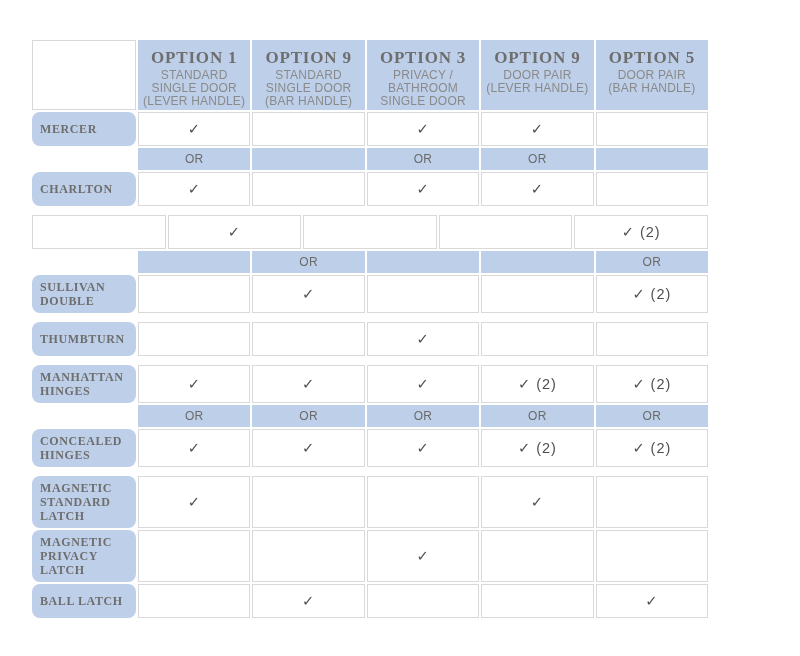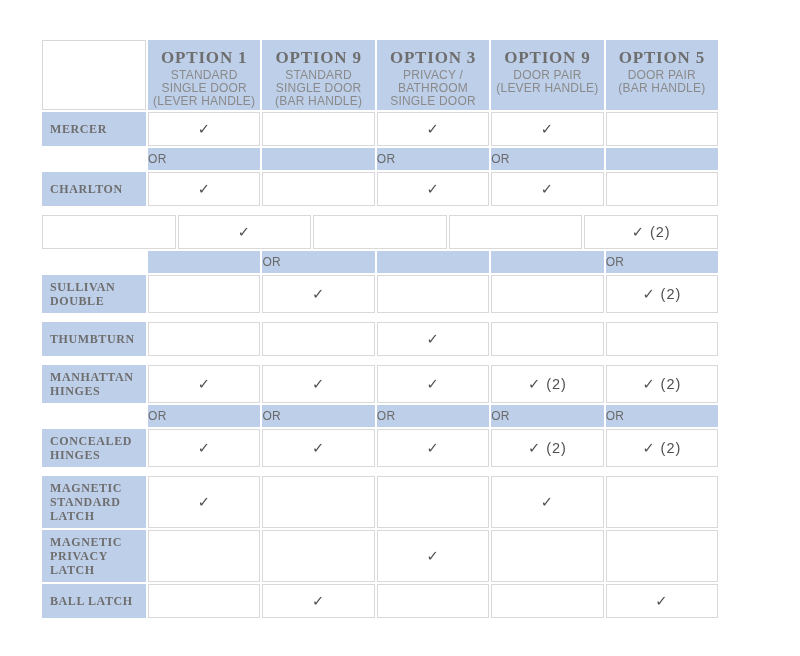--- a/index.html
+++ b/index.html
@@ -1,21 +1,21 @@
 <!DOCTYPE html>
 <html><head>
 <meta charset="utf-8">
 <style>
   html, body { margin:0; padding:0; }
   body {
     width:800px; height:656px; background:#ffffff;
     font-family:"Liberation Sans", sans-serif;
     position:relative; overflow:hidden;
   }
-  .table { position:absolute; left:42px; top:40px; width:676px; }
+  .table { position:absolute; left:32px; top:40px; width:676px; }
   .row { display:flex; column-gap:2px; margin-bottom:2px; align-items:stretch; }
   .row-spacer { height:5px; margin-bottom:2px; background:#ffffff; }
   .label-col { flex:0 0 104px; width:104px; box-sizing:border-box; }
   .cell { flex:1 1 0; box-sizing:border-box; }
 
   
   .corner-cell { background:#ffffff; border:1px solid #d8d8d8; }
   .head-cell {
     background:#becfe9; text-align:center; height:70px;
     padding-top:8px; box-sizing:border-box;
@@ -30,35 +30,36 @@
     white-space:pre-line; letter-spacing:0.2px;
   }
 
   
   .label-cell {
     background:#becfe9; color:#6e6e6e;
     font-family:"Liberation Serif", serif; font-weight:bold;
     font-size:12px; letter-spacing:0.6px; line-height:14px;
     display:flex; align-items:center;
     padding:5px 6px 5px 8px;
+    border-radius:8px;
   }
   .label-blank { background:#ffffff; }
 
   
   .body-cell {
     background:#ffffff; border:1px solid #d9d9d9;
     display:flex; align-items:center; justify-content:center;
     color:#4f4f4f; font-size:14px; min-height:32px;
   }
   .check-text { font-size:14.5px; color:#4f4f4f; letter-spacing:1px; }
 
   
   .row-or { height:22px; }
   .or-cell {
-    background:#becfe9; display:flex; align-items:center; justify-content:flex-start;
+    background:#becfe9; display:flex; align-items:center; justify-content:center;
     font-size:12px; color:#6a6a6a; letter-spacing:0.3px;
   }
   .row-data { min-height:34px; }
 </style>
 </head>
 <body>
 
 <div class="table">
   <div class="row">
     <div class="label-col corner-cell"></div>

